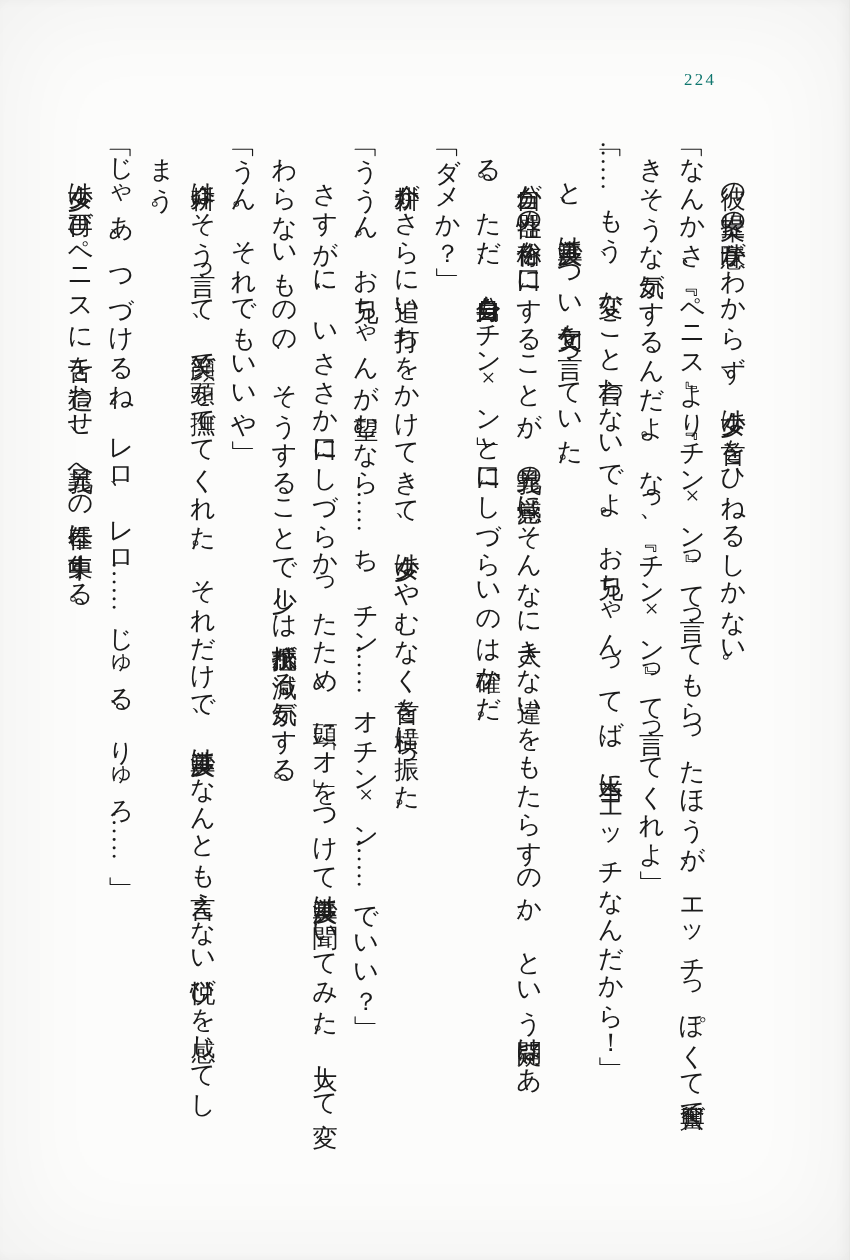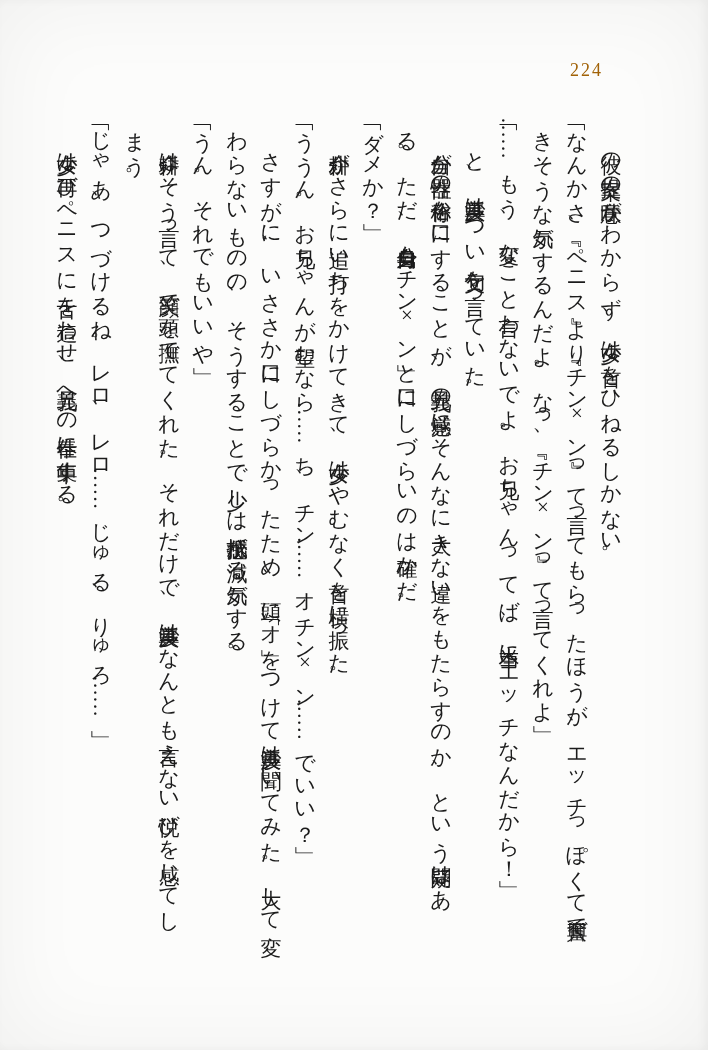--- a/index.html
+++ b/index.html
@@ -17,23 +17,23 @@
     width: 708px;
     height: 1050px;
     background: #fcfcfb;
     overflow: hidden;
     box-shadow: inset 0 0 90px rgba(0,0,0,0.05), inset -4px 0 10px rgba(0,0,0,0.04);
   }
   .page-number {
     position: absolute;
     left: 570px;
     top: 60px;
-    font-size: 18px;
+    font-size: 14px;
     letter-spacing: 2px;
-    color: #a16207;
+    color: #0f766e;
   }
   .text-block {
     position: absolute;
     top: 117px;
     right: 80px;
     height: 819px;
     writing-mode: vertical-rl;
     text-orientation: mixed;
     font-size: 21px;
     line-height: 34px;

